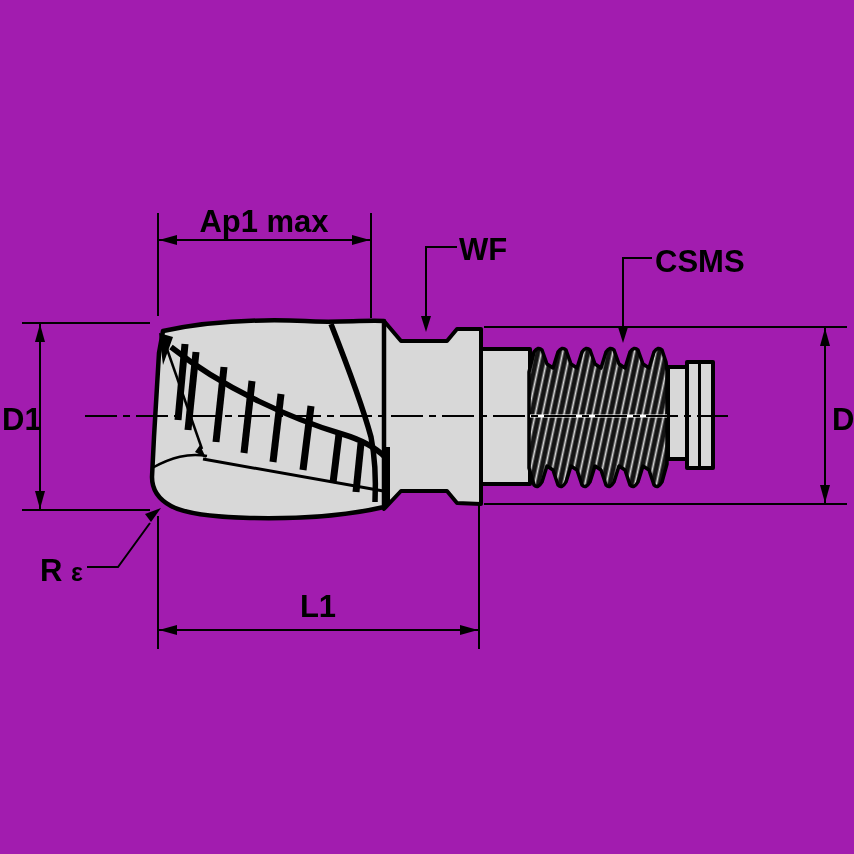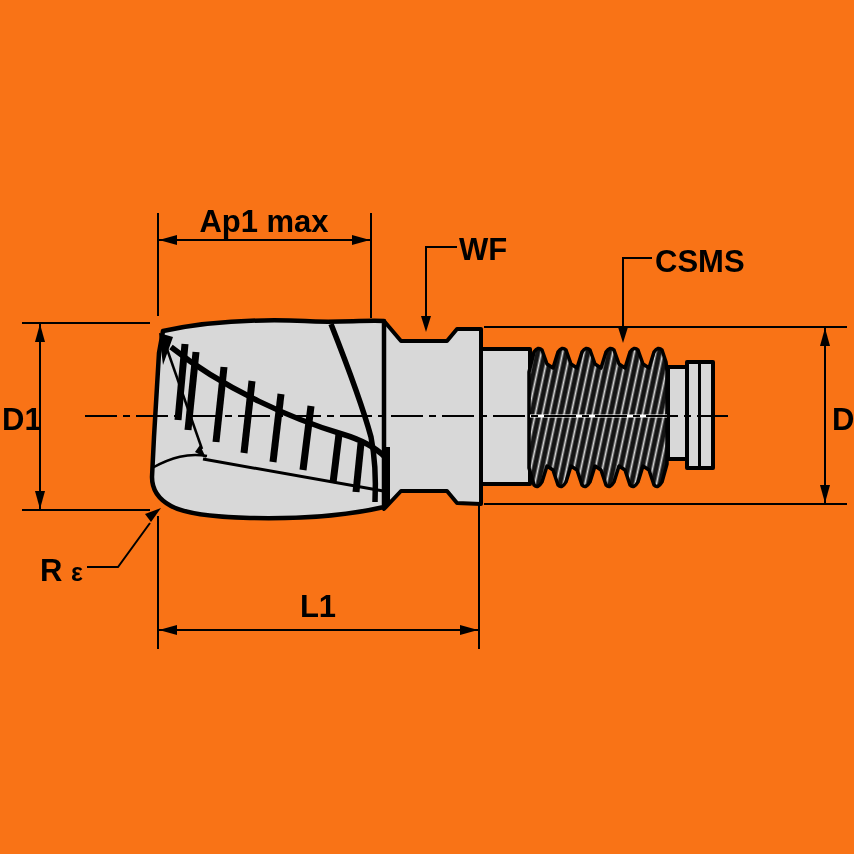--- a/index.html
+++ b/index.html
@@ -1,16 +1,16 @@
 <!DOCTYPE html>
 <html><head>
 <meta charset="utf-8">
 <style>
   html,body{margin:0;padding:0;background:#ffffff;}
-  .stage{position:relative;width:854px;height:854px;background:#f97316;overflow:hidden;
+  .stage{position:relative;width:854px;height:854px;background:#a21caf;overflow:hidden;
          font-family:"Liberation Sans", sans-serif;}
   svg{position:absolute;left:0;top:0;}
   text{font-family:"Liberation Sans", sans-serif;font-weight:bold;fill:#000;}
 </style>
 </head>
 <body>
 
 <div class="stage">
 <svg width="854" height="854" viewBox="0 0 854 854">
 

